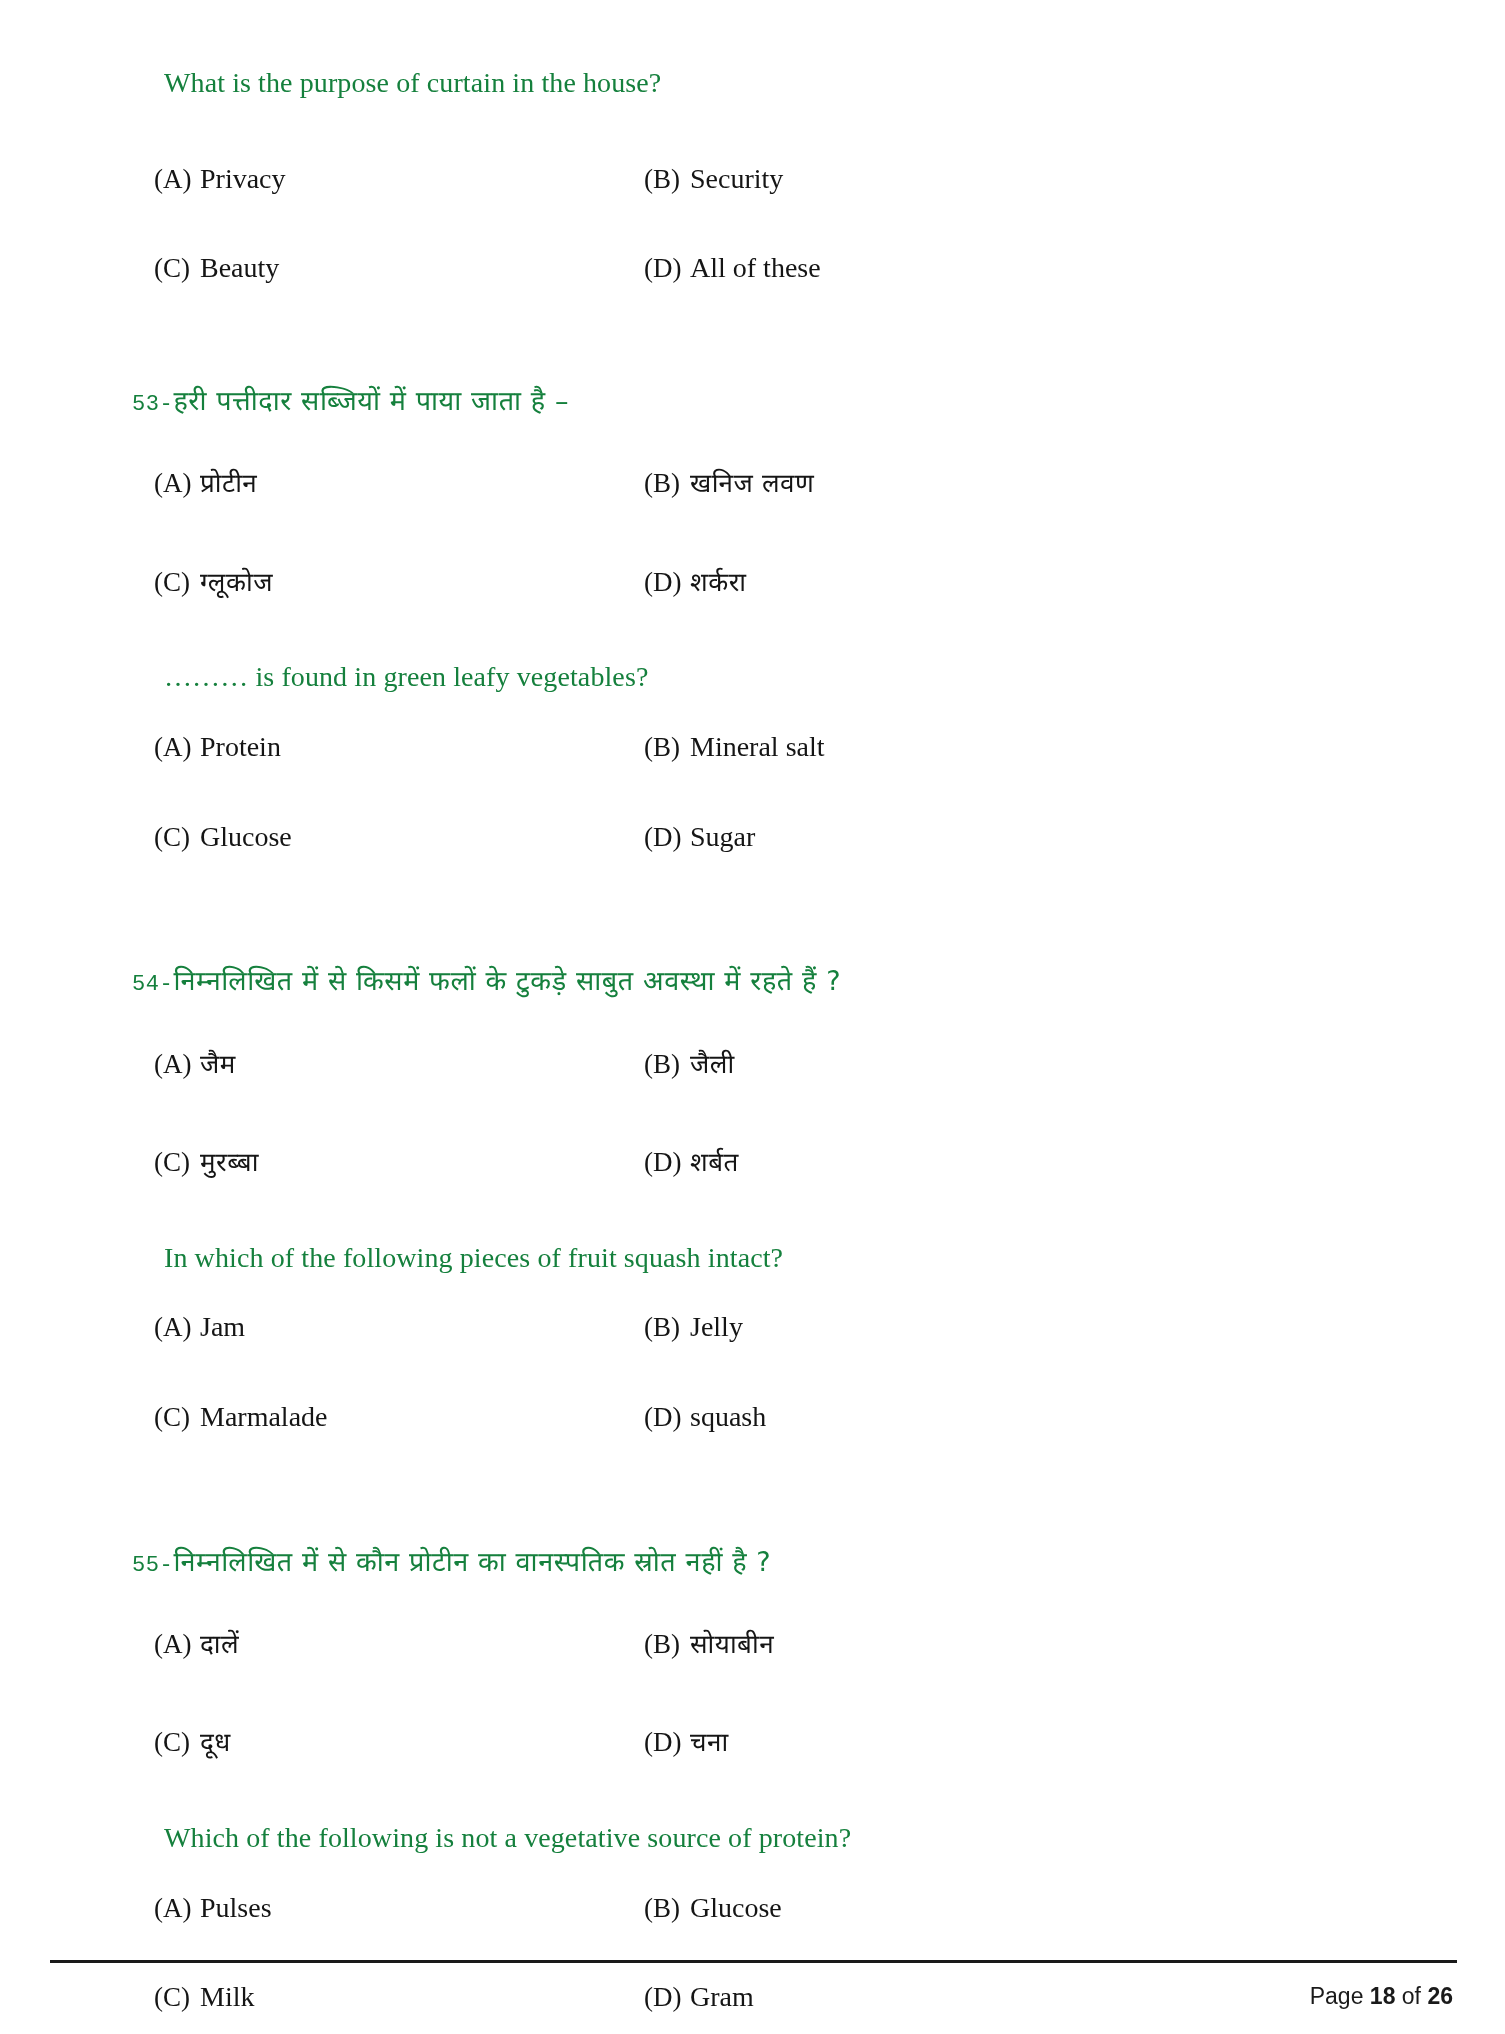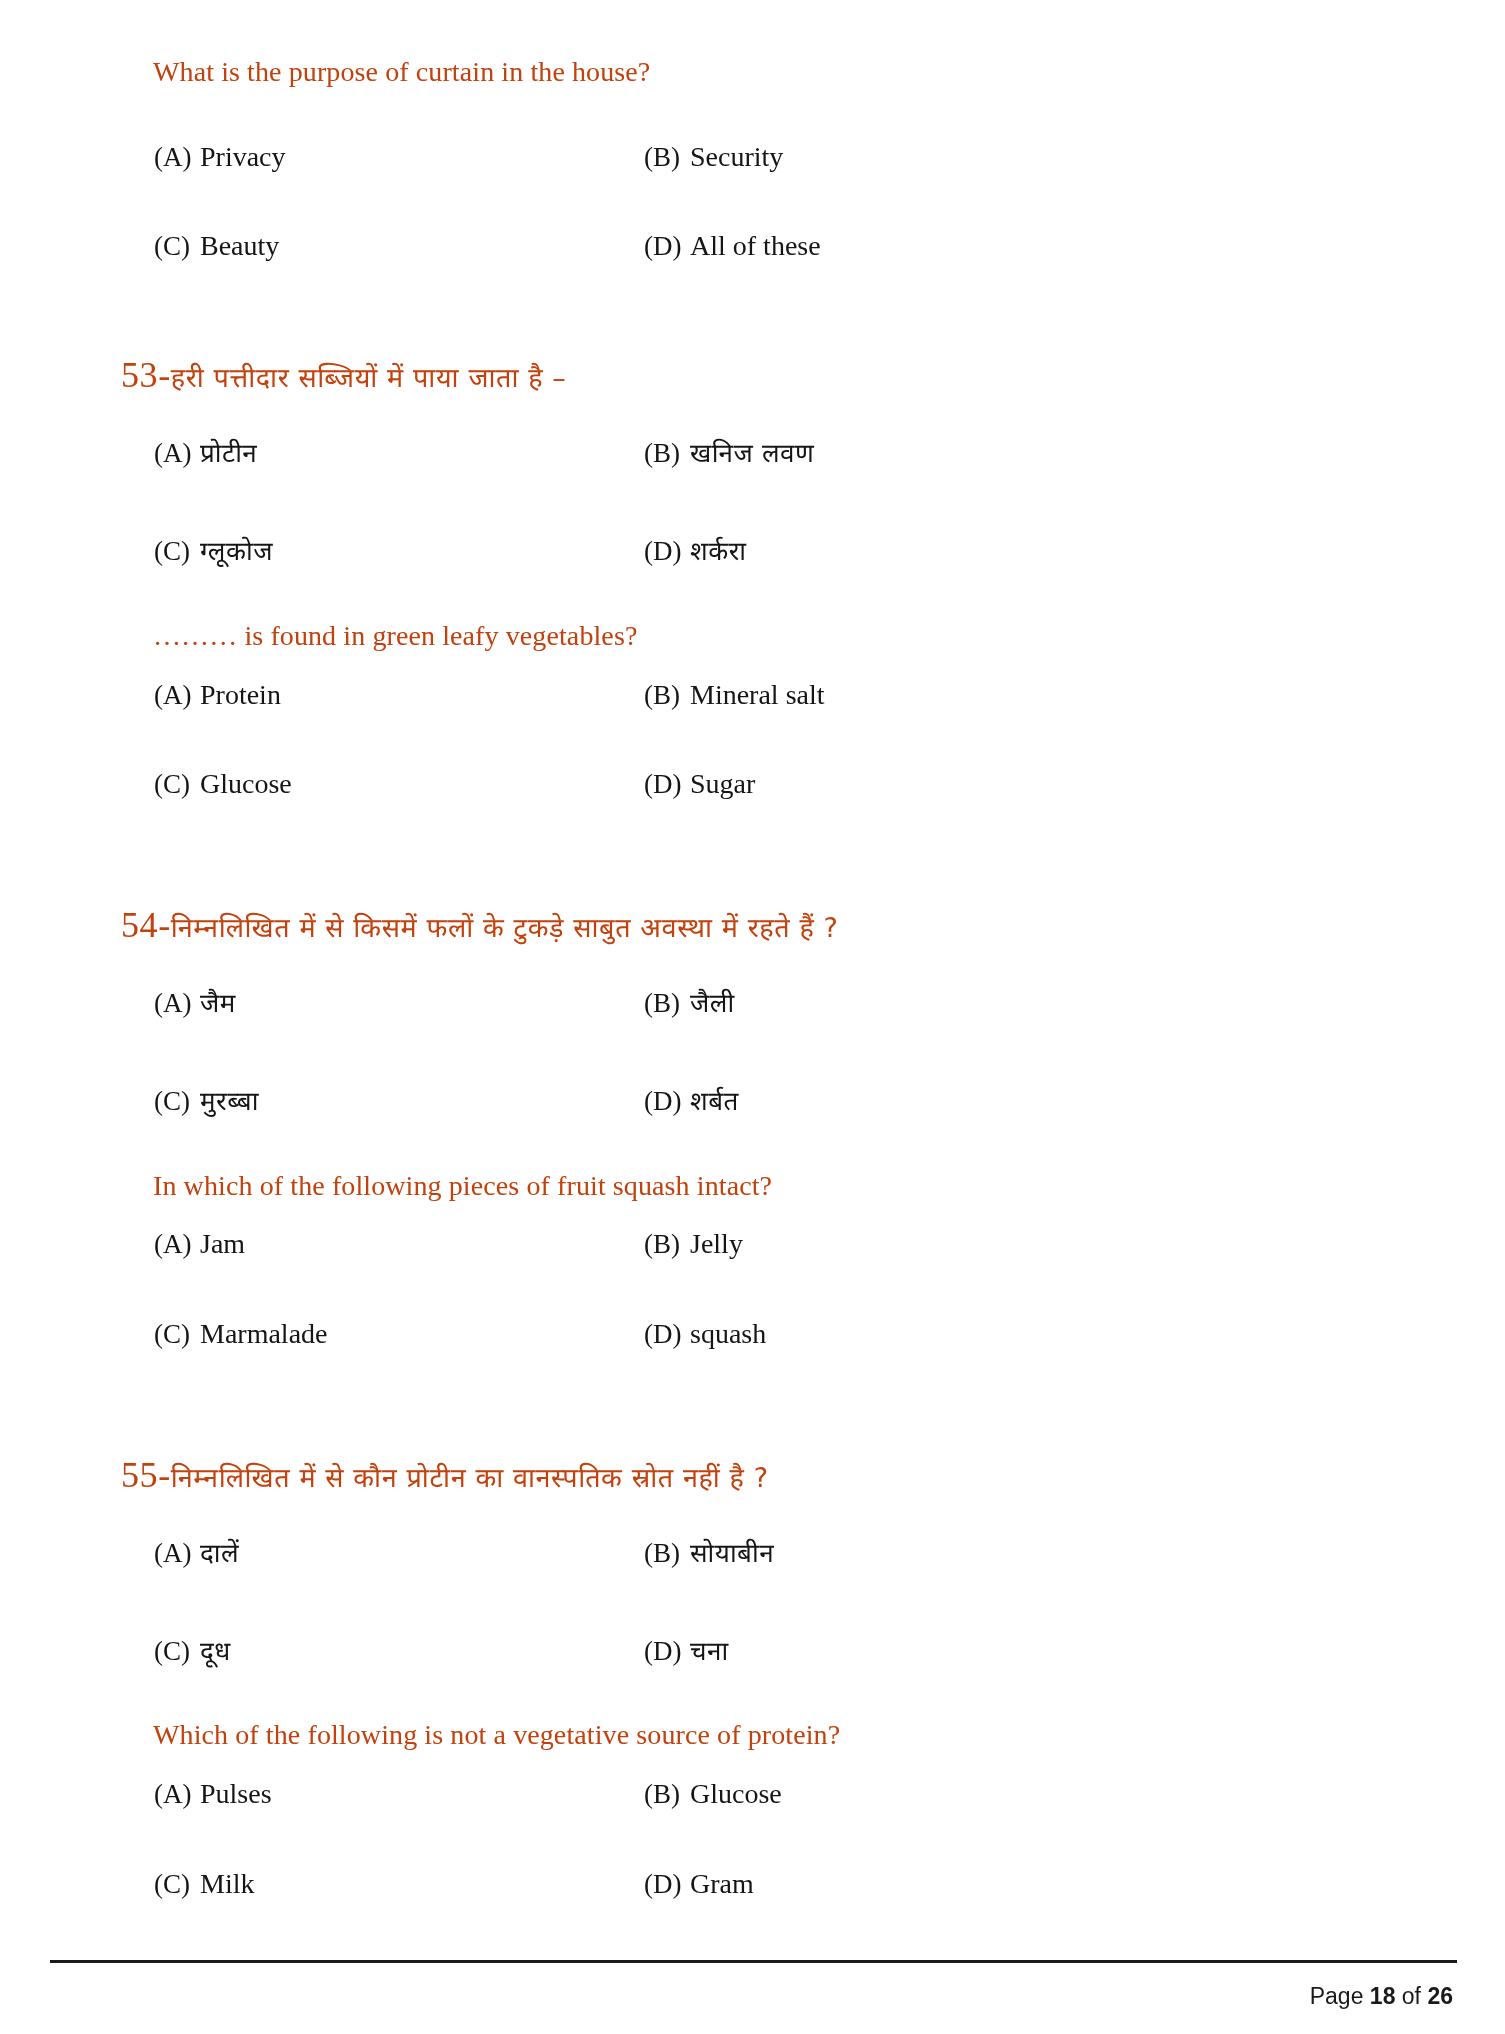--- a/index.html
+++ b/index.html
@@ -35,40 +35,40 @@
   }
 
   
   .qblock {
     margin-bottom: 0;
   }
 
   .stem {
     font-size: 28px;
     line-height: 1.35;
-    color: #c2410c;
-    margin: 1px;
+    color: #15803d;
+    margin: 12px;
     padding: 0;
   }
 
   .stem-en {
     font-family: "Liberation Serif", "DejaVu Serif", serif;
     letter-spacing: 0.1px;
   }
 
   .stem-hi {
     font-family: "DejaVu Sans", "Liberation Sans", sans-serif;
     font-size: 27px;
     line-height: 1.5;
     letter-spacing: 0.6px;
   }
 
   .stem-hi .qnum {
-    font-family: Liberation Serif, serif;
-    font-size: 36px;
+    font-family: Liberation Mono, monospace;
+    font-size: 22px;
   }
 
   .stem-row {
     display: flex;
     align-items: baseline;
   }
 
   .indent-stem {
     padding-left: 32px;
   }

